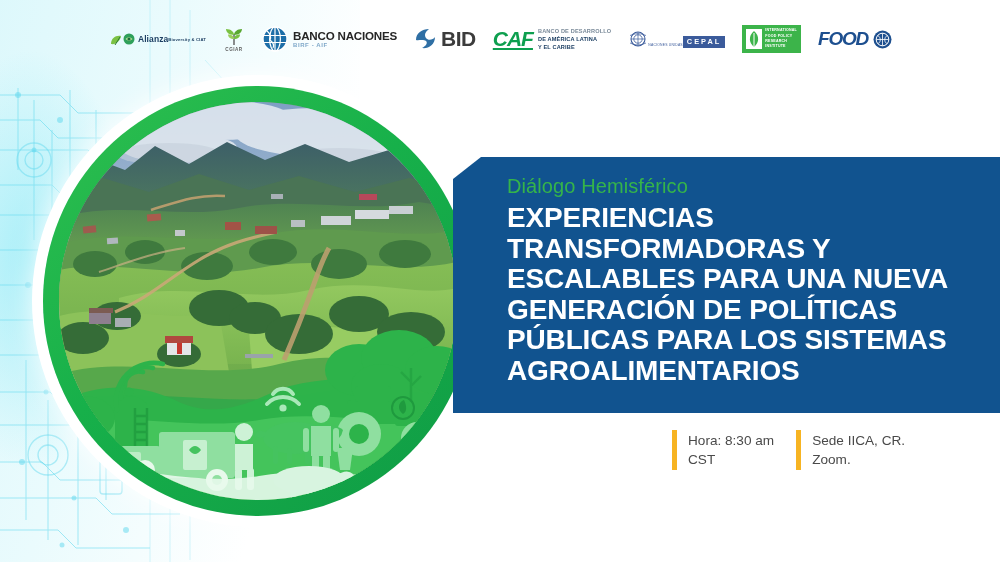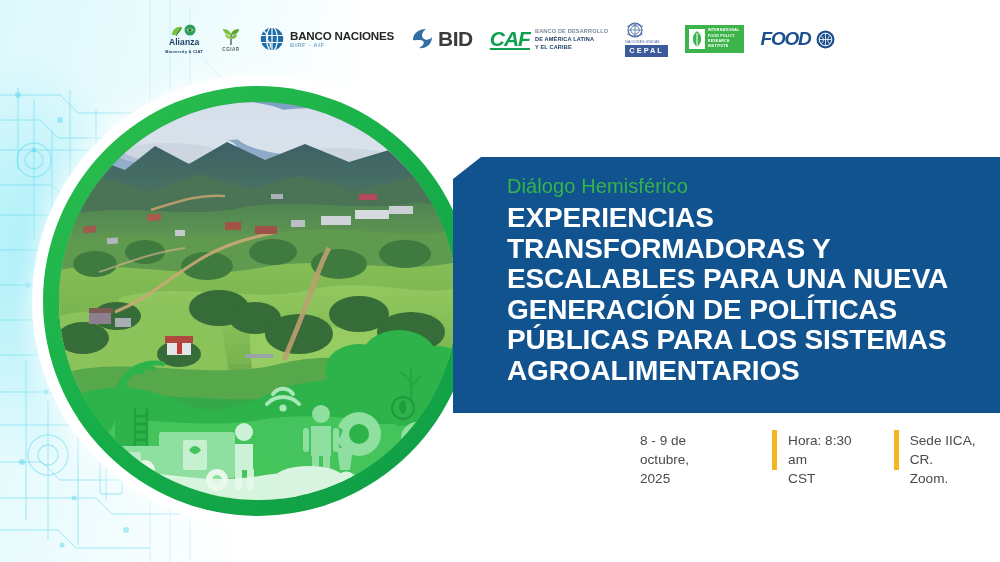--- a/index.html
+++ b/index.html
@@ -164,21 +164,21 @@
       <g stroke="#8fe6f5" stroke-width="1" fill="none" opacity=".38">
         <path d="M150 0 L150 562 M170 0 L170 562 M190 10 L190 560"></path>
         <path d="M205 60 L260 120 L260 300 M225 80 L300 160"></path>
       </g>
     </svg>
   </div>
 
   <div class="logos">
 
     <div class="logo">
-      <div style="display:flex;flex-direction:column;align-items:center;">
+      <div style="display:flex;align-items:center;">
         <svg width="30" height="13" viewBox="0 0 30 13">
           <path d="M3 11 C3 5 8 2 13 3 C12 8 8 12 3 11Z" fill="#7ac143"></path>
           <path d="M7 12 L12 4" stroke="#2d7a33" stroke-width="1" fill="none"></path>
           <circle cx="21" cy="6" r="5.5" fill="#2ea05a"></circle>
           <path d="M17.5 6 Q21 2.5 24.5 6 Q21 9.5 17.5 6Z" fill="#bfe89a"></path>
           <circle cx="21" cy="6" r="1.6" fill="#1d6b3a"></circle>
         </svg>
         <div class="al-name">Alianza</div>
         <div class="al-rule"></div>
         <div class="al-sub">Bioversity &amp; CIAT</div>
@@ -223,21 +223,21 @@
     <div class="logo">
       <div class="caf-name">CAF</div>
       <div class="caf-lines">
         <div class="caf-l1">BANCO DE DESARROLLO</div>
         <div>DE AMÉRICA LATINA</div>
         <div>Y EL CARIBE</div>
       </div>
     </div>
 
     <div class="logo">
-      <div style="display:flex;flex-direction:column;align-items:flex-start;">
+      <div style="display:flex;flex-direction:row;align-items:flex-end;">
         <svg width="20" height="17" viewBox="0 0 20 17">
           <circle cx="10" cy="8" r="7" fill="none" stroke="#3b5b9b" stroke-width="1.1"></circle>
           <circle cx="10" cy="8" r="4.2" fill="none" stroke="#3b5b9b" stroke-width=".8"></circle>
           <path d="M3 8 H17 M10 1 V15" stroke="#3b5b9b" stroke-width=".7"></path>
           <path d="M2 12 Q10 16 18 12" stroke="#3b5b9b" stroke-width=".7" fill="none"></path>
           <path d="M2 4.5 Q10 .8 18 4.5" stroke="#3b5b9b" stroke-width=".7" fill="none"></path>
         </svg>
         <div class="cepal-sub">NACIONES UNIDAS</div>
         <div class="cepal-box">CEPAL</div>
       </div>
@@ -488,24 +488,20 @@
       </svg>
     </div>
   </div>
 
   <div class="title-panel">
     <div class="kicker">Diálogo Hemisférico</div>
     <div class="headline">EXPERIENCIAS TRANSFORMADORAS Y ESCALABLES PARA UNA NUEVA GENERACIÓN DE POLÍTICAS PÚBLICAS PARA LOS SISTEMAS AGROALIMENTARIOS</div>
   </div>
 
   <div class="meta">
-    <div class="meta-item meta-pad">
-      <div class="meta-text">8 - 9 de
-octubre, 2025</div>
-    </div>
     <div class="meta-item meta-pad2">
       <div class="meta-bar"></div>
       <div class="meta-text">Hora: 8:30 am
 CST</div>
     </div>
     <div class="meta-item">
       <div class="meta-bar"></div>
       <div class="meta-text">Sede IICA, CR.
 Zoom.</div>
     </div>

